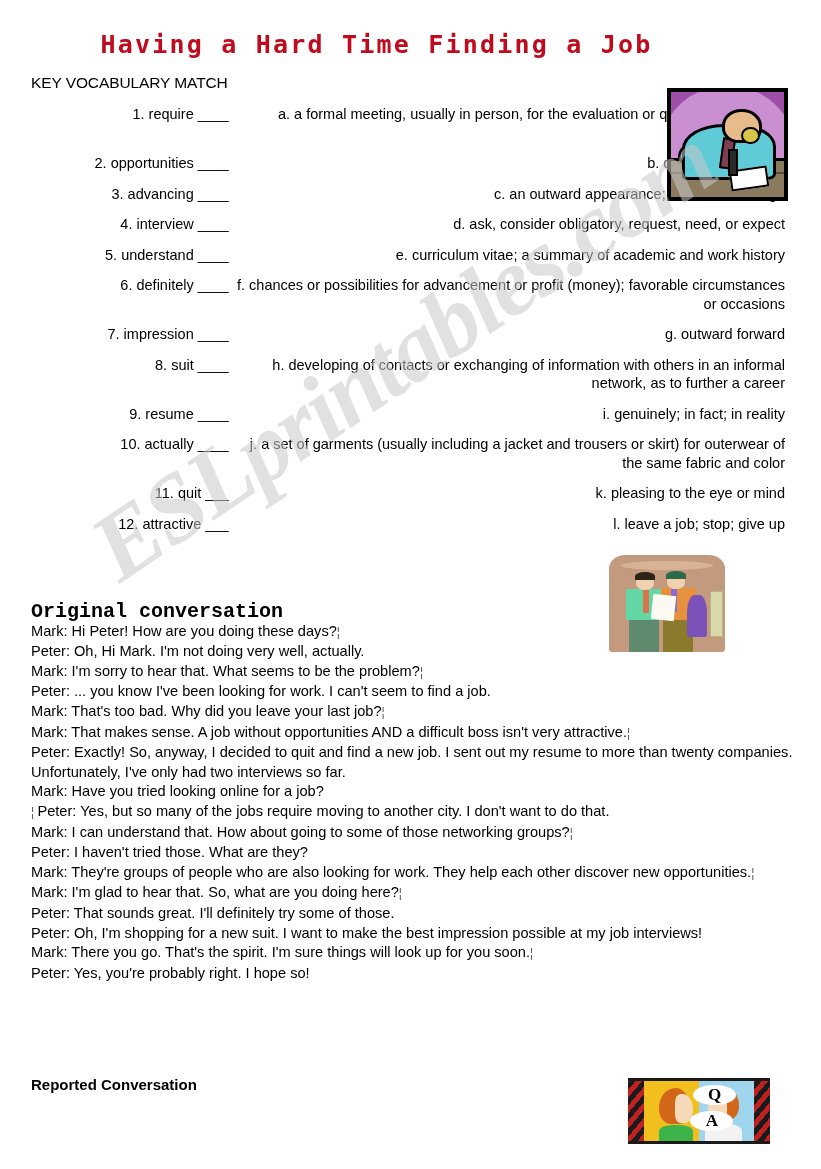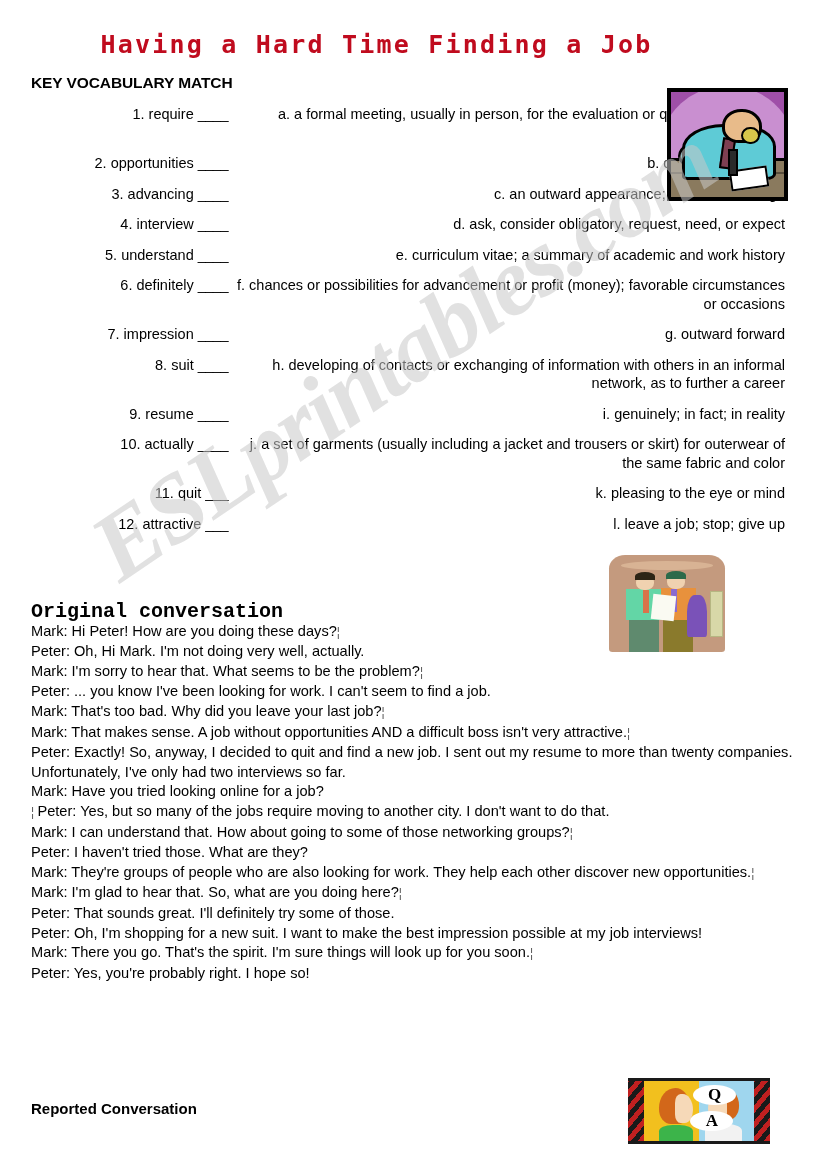--- a/index.html
+++ b/index.html
@@ -56,21 +56,21 @@
     font-weight: bold;
     font-size: 25px;
     letter-spacing: 2.2px;
     color: #C00B1E;
     z-index: 3;
   }
 
   
   .section-head {
     position: absolute;
-    font-weight: bold;
+    font-weight: normal;
     font-size: 15.5px;
     letter-spacing: -0.1px;
     z-index: 3;
   }
   #vocab-head { left: 31px; top: 74px; }
 
   
   .match-wrap {
     position: absolute;
     left: 31px;
@@ -121,21 +121,21 @@
     line-height: 19.6px;
   }
   .pilcrow {
     color: #555;
     font-size: 12px;
   }
 
   .reported-head {
     position: absolute;
     left: 31px;
-    top: 1100px;
+    top: 1076px;
     font-weight: bold;
     font-size: 15px;
     z-index: 3;
   }
 
   
   .art-desk {
     position: absolute;
     left: 667px;
     top: 88px;

